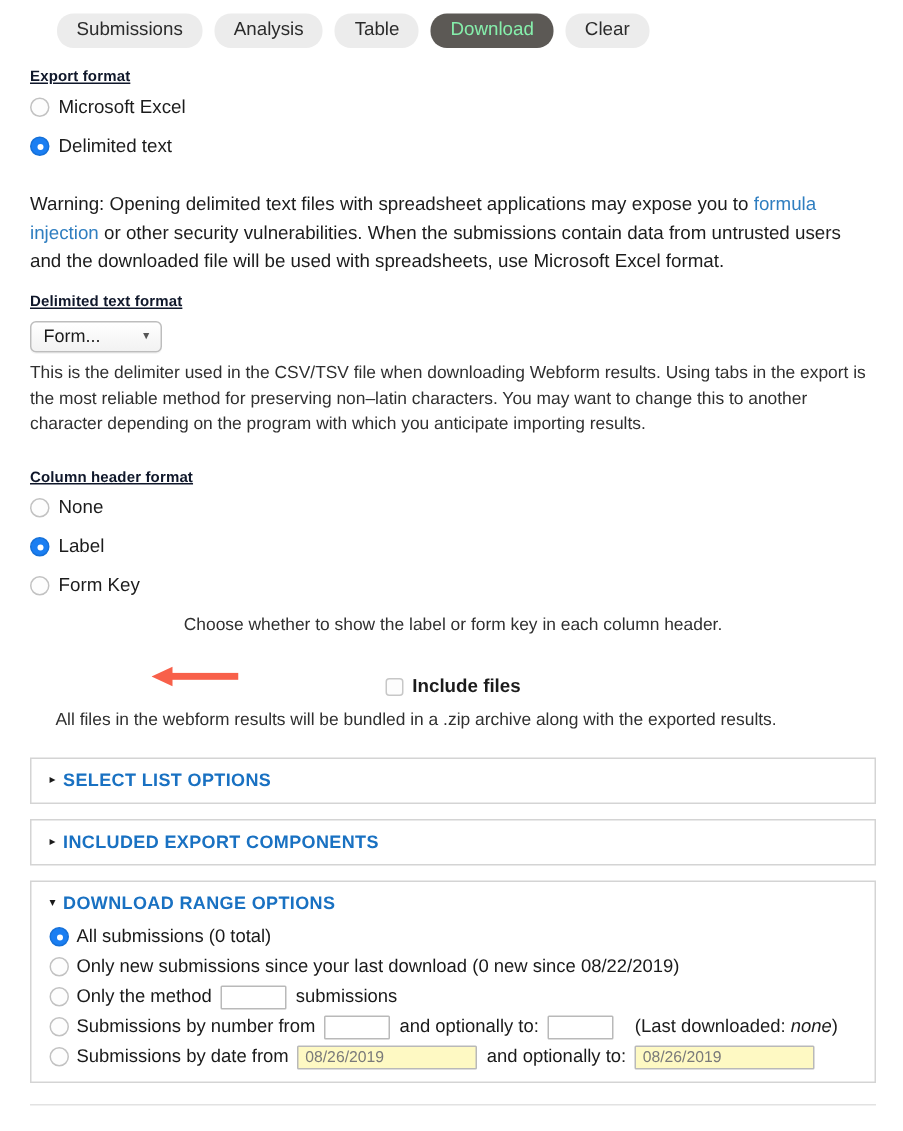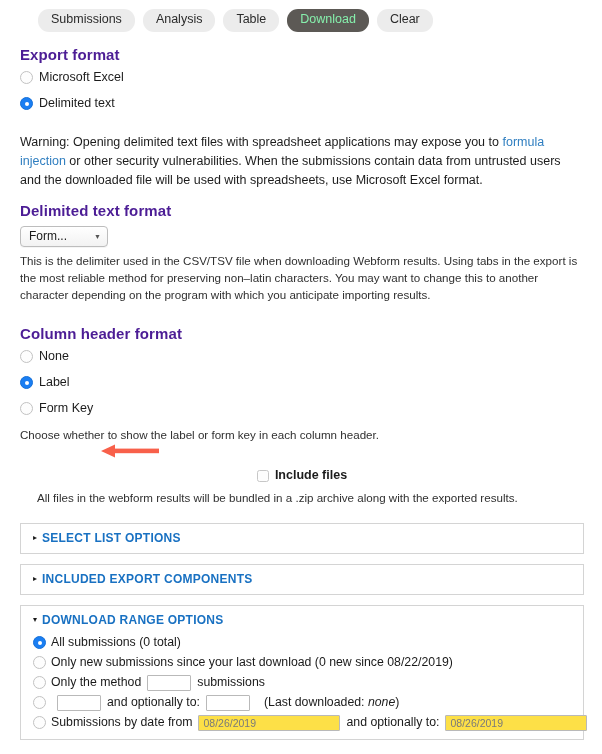--- a/index.html
+++ b/index.html
@@ -42,24 +42,25 @@
     background: #5c5955;
     color: #86efac;
   }
 
   
   .content {
     padding: 0 18px 0 20px;
   }
   .fieldset-title {
     font-weight: bold;
-    font-size: 15px;
-    color: #4c1d95;
+    font-size: 10px;
+    color: #0f172a;
     margin: 12px 0 7px 0;
     letter-spacing: 0.1px;
+    text-decoration: underline;
   }
 
   
   .opt {
     display: flex;
     align-items: center;
     margin-bottom: 11px;
     line-height: 1.2;
   }
   .radio {
@@ -188,24 +189,24 @@
     height: 16px;
     border: 1px solid #b9b9b9;
     background: #fff;
     font-family: "Liberation Sans", sans-serif;
     font-size: 11px;
     margin: 0 6px;
     padding: 0 3px;
     border-radius: 1px;
   }
   input.datefld {
-    width: 142px;
+    width: 120px;
     height: 16px;
     border: 1px solid #b9b9b9;
-    background: #fde047;
+    background: #fef9c3;
     font-family: "Liberation Sans", sans-serif;
     font-size: 10.5px;
     color: #6a6a6a;
     margin: 0 6px;
     padding: 0 4px;
     border-radius: 1px;
   }
   input.datefld::placeholder { color: #7a7a7a; }
 
   .hr {
@@ -272,21 +273,21 @@
   </div>
   <div class="opt">
     <span class="radio on"></span>
     <span class="opt-label">Label</span>
   </div>
   <div class="opt">
     <span class="radio"></span>
     <span class="opt-label">Form Key</span>
   </div>
 
-  <p class="desc" style="margin-top:2px;">Choose whether to show the label or form key in each column header.</p>
+  <p class="desc" style="margin-top:2px;text-align:center;">Choose whether to show the label or form key in each column header.</p>
 
   
   <div class="opt" style="margin-top:24px;margin-bottom:4px;justify-content:center;">
     <span class="checkbox"></span>
     <span class="opt-label" style="font-weight:bold;">Include files</span>
   </div>
   <p class="desc" style="margin-left:17px;margin-top:7px;">All files in the webform results will be bundled in a .zip archive along with the exported results.</p>
 
   
   <div class="panel" style="margin-top:16px;">
@@ -325,20 +326,21 @@
 
       <div class="range-row">
         <span class="radio"></span>
         <span class="txt">Only the method</span>
         <input class="tiny" type="text" value="" style="">
         <span class="txt">submissions</span>
       </div>
 
       <div class="range-row">
         <span class="radio"></span>
+        <span class="txt">Submissions by number from</span>
         <input class="tiny" type="text" value="" style="">
         <span class="txt">and optionally to:</span>
         <input class="tiny" type="text" value="" style="">
         <span class="txt muted-note" style="margin-left:8px;"><span>(Last downloaded: </span><i class="italic">none</i><span>)</span></span>
       </div>
 
       <div class="range-row" style="margin-bottom:0;">
         <span class="radio"></span>
         <span class="txt">Submissions by date from</span>
         <input class="datefld" type="text" placeholder="08/26/2019" style="">

